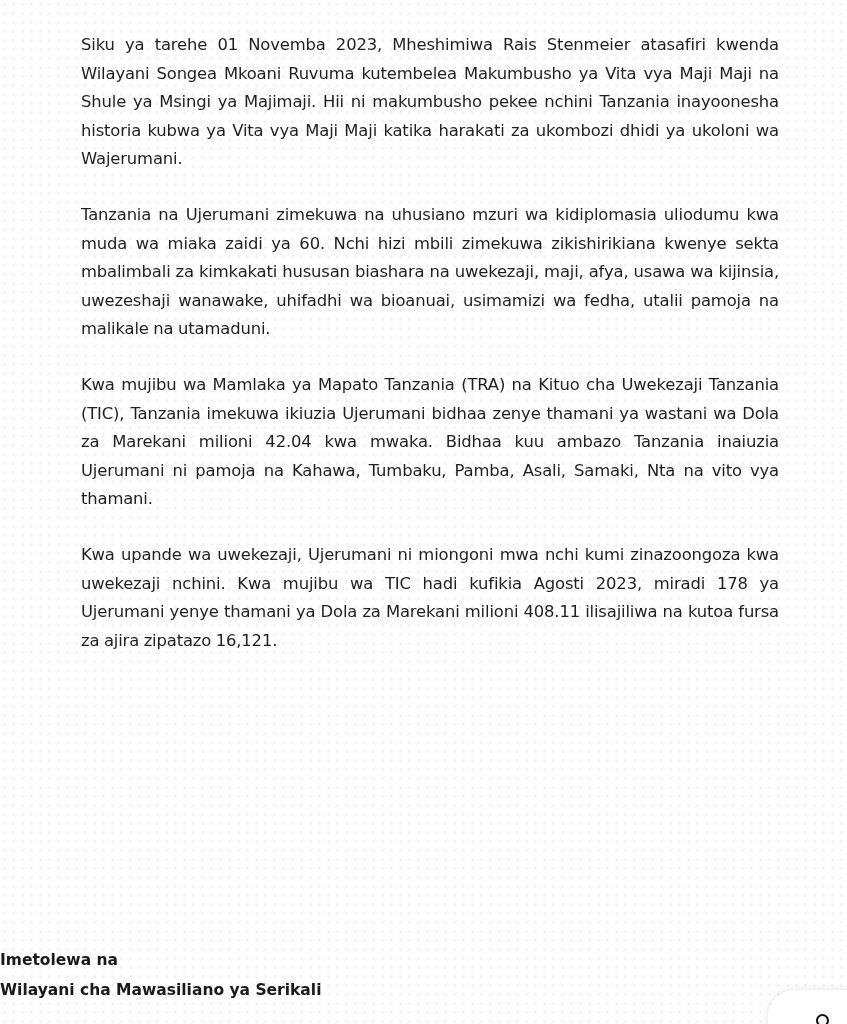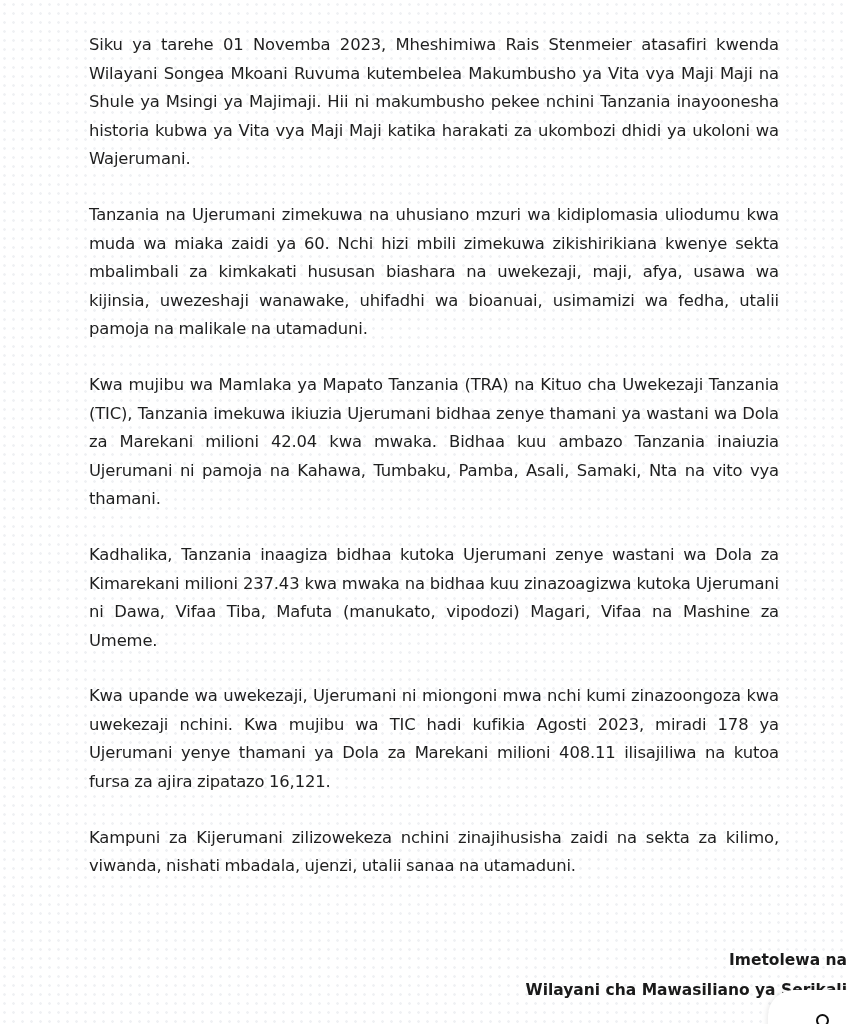--- a/index.html
+++ b/index.html
@@ -17,33 +17,33 @@
     font-family: "DejaVu Sans", sans-serif;
     color: #1f1f1f;
   }
   .doc {
     position: absolute;
     left: 73px;
     top: 31px;
     width: 706px;
   }
   .para {
-    margin: 0 0 27px 16px;
+    margin: 0 0 27px 8px;
     font-size: 16.4px;
     line-height: 28.6px;
     text-align: justify;
     letter-spacing: -0.15px;
     word-spacing: -0.5px;
   }
   .footer {
     position: absolute;
     left: 0;
     width: 847px;
     top: 945px;
-    text-align: right;
+    text-align: left;
     font-weight: bold;
     font-size: 15.5px;
     line-height: 30px;
     color: #1a1a1a;
   }
   .footer div { margin: 0; }
   .fab {
     position: absolute;
     left: 768px;
     top: 990px;
@@ -64,23 +64,21 @@
     box-sizing: border-box;
   }
 </style>
 </head>
 <body>
 
 <div class="doc">
   <p class="para">Siku ya tarehe 01 Novemba 2023, Mheshimiwa Rais Stenmeier atasafiri kwenda Wilayani Songea Mkoani Ruvuma kutembelea Makumbusho ya Vita vya Maji Maji na Shule ya Msingi ya Majimaji. Hii ni makumbusho pekee nchini Tanzania inayoonesha historia kubwa ya Vita vya Maji Maji katika harakati za ukombozi dhidi ya ukoloni wa Wajerumani.</p>
   <p class="para">Tanzania na Ujerumani zimekuwa na uhusiano mzuri wa kidiplomasia uliodumu kwa muda wa miaka zaidi ya 60. Nchi hizi mbili zimekuwa zikishirikiana kwenye sekta mbalimbali za kimkakati hususan biashara na uwekezaji, maji, afya, usawa wa kijinsia, uwezeshaji wanawake, uhifadhi wa bioanuai, usimamizi wa fedha, utalii pamoja na malikale na utamaduni.</p>
   <p class="para">Kwa mujibu wa Mamlaka ya Mapato Tanzania (TRA) na Kituo cha Uwekezaji Tanzania (TIC), Tanzania imekuwa ikiuzia Ujerumani bidhaa zenye thamani ya wastani wa Dola za Marekani milioni 42.04 kwa mwaka. Bidhaa kuu ambazo Tanzania inaiuzia Ujerumani ni pamoja na Kahawa, Tumbaku, Pamba, Asali, Samaki, Nta na vito vya thamani.</p>
-  <p class="para">Kadhalika, Tanzania inaagiza bidhaa kutoka Ujerumani zenye wastani wa Dola za Kimarekani milioni 237.43 kwa mwaka na bidhaa kuu zinazoagizwa kutoka Ujerumani ni Dawa, Vifaa Tiba, Mafuta (manukato, vipodozi) Magari, Vifaa na Mashine za Umeme.</p>
   <p class="para">Kwa upande wa uwekezaji, Ujerumani ni miongoni mwa nchi kumi zinazoongoza kwa uwekezaji nchini. Kwa mujibu wa TIC hadi kufikia Agosti 2023, miradi 178 ya Ujerumani yenye thamani ya Dola za Marekani milioni 408.11 ilisajiliwa na kutoa fursa za ajira zipatazo 16,121.</p>
-  <p class="para">Kampuni za Kijerumani zilizowekeza nchini zinajihusisha zaidi na sekta za kilimo, viwanda, nishati mbadala, ujenzi, utalii sanaa na utamaduni.</p>
 </div>
 
 <div class="footer">
   <div>Imetolewa na</div>
   <div>Wilayani cha Mawasiliano ya Serikali</div>
 </div>
 
 <div class="fab">
   <span class="fab-icon"></span>
 </div>

